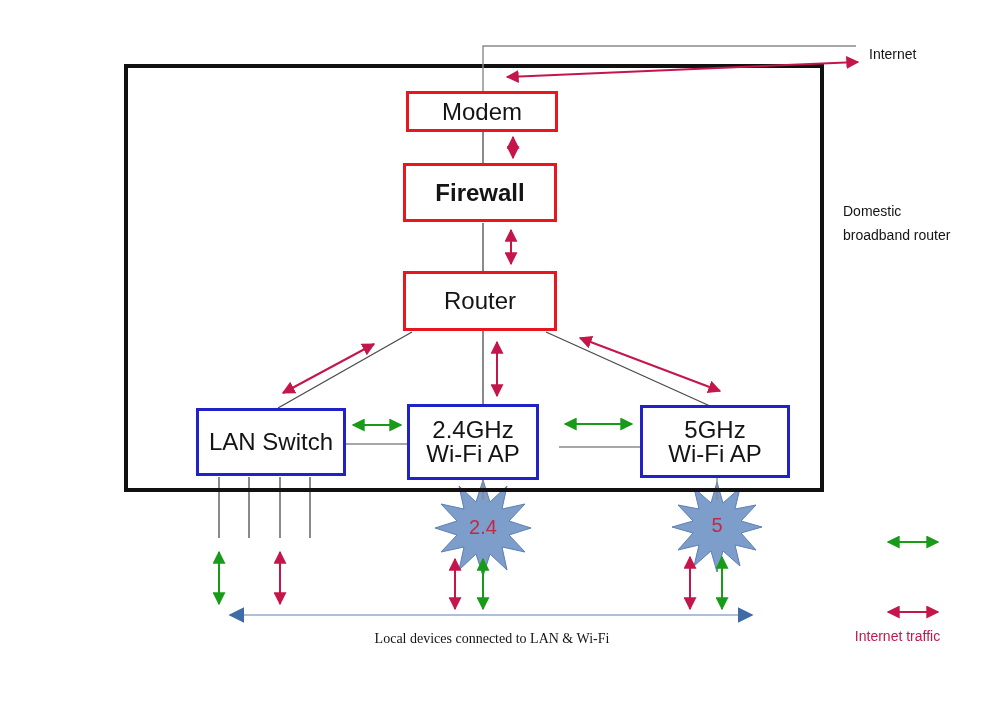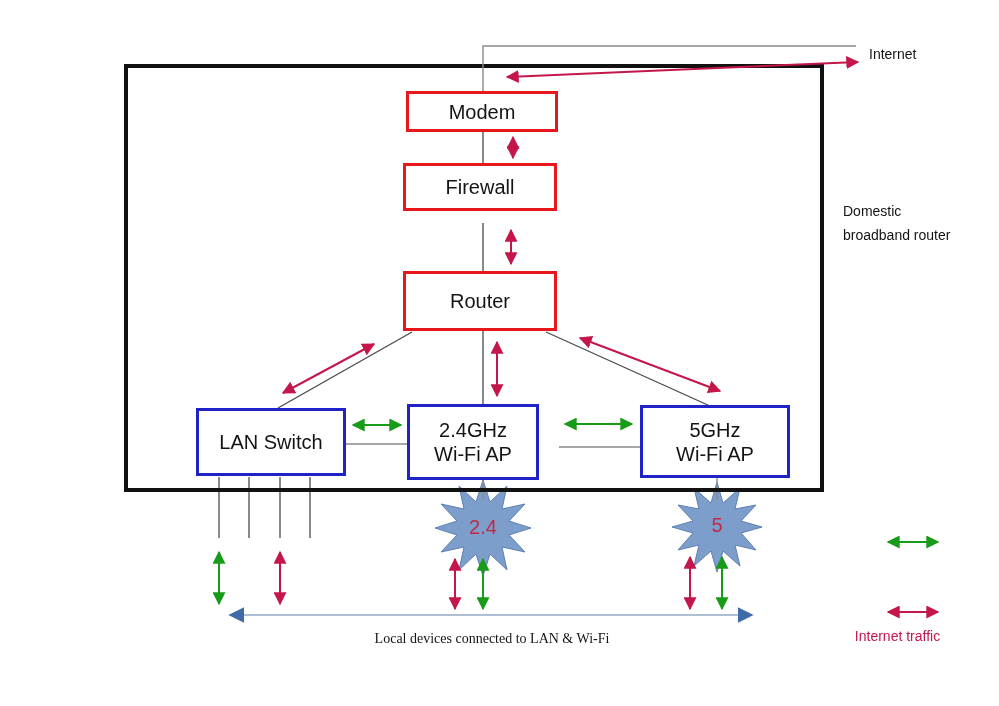--- a/index.html
+++ b/index.html
@@ -17,21 +17,21 @@
   .s-blue{stroke:var(--device_line);stroke-width:2;fill:none;}
   .enclosure{stroke:var(--enclosure);stroke-width:4;fill:none;}
   .star{fill:var(--star_fill);stroke:var(--star_stroke);stroke-width:1;}
   #mk-crimson path{fill:var(--internet_traffic);}
   #mk-green path{fill:var(--local_traffic);}
   #mk-blue path{fill:var(--device_arrow);}
   
   .node{
     position:absolute;background:#ffffff;display:flex;flex-direction:column;
     align-items:center;justify-content:center;text-align:center;
-    font-size:20px;color:var(--text);line-height:24px;box-sizing:border-box;
+    font-size:24px;color:var(--text);line-height:24px;box-sizing:border-box;
   }
   .node.red{border:3px solid var(--box_red);}
   .node.blue{border:3px solid var(--box_blue);}
   
   .lbl{position:absolute;color:var(--text);font-size:14px;line-height:24px;}
   .lbl.green{color:var(--local_traffic);}
   .lbl.crimson{color:var(--internet_traffic);}
   .lbl.starlbl{color:var(--star_label);font-size:20px;text-align:center;}
   .lbl.caption{font-family:"Liberation Serif",serif;font-size:14px;text-align:center;}
   .lbl.center{text-align:center;}
@@ -102,21 +102,21 @@
       <line class="s-green" x1="722" y1="557" x2="722" y2="609" marker-start="url(#mk-green)" marker-end="url(#mk-green)"></line>
       <line class="s-green" x1="888" y1="542" x2="938" y2="542" marker-start="url(#mk-green)" marker-end="url(#mk-green)"></line>
     </g>
 
     <line class="s-blue" x1="230" y1="615" x2="752" y2="615" marker-start="url(#mk-blue)" marker-end="url(#mk-blue)"></line>
   </svg>
 
   <div class="node red" style="left:406px;top:91px;width:152px;height:41px;">
     <span>Modem</span>
   </div>
-  <div class="node red" style="left:403px;top:163px;width:154px;height:48px;">
+  <div class="node red" style="left:403px;top:163px;width:154px;height:59px;font-weight:bold;">
     <span>Firewall</span>
   </div>
   <div class="node red" style="left:403px;top:271px;width:154px;height:60px;">
     <span>Router</span>
   </div>
   <div class="node blue" style="left:196px;top:408px;width:150px;height:68px;">
     <span>LAN Switch</span>
   </div>
   <div class="node blue" style="left:407px;top:404px;width:132px;height:76px;">
     <span>2.4GHz</span>

